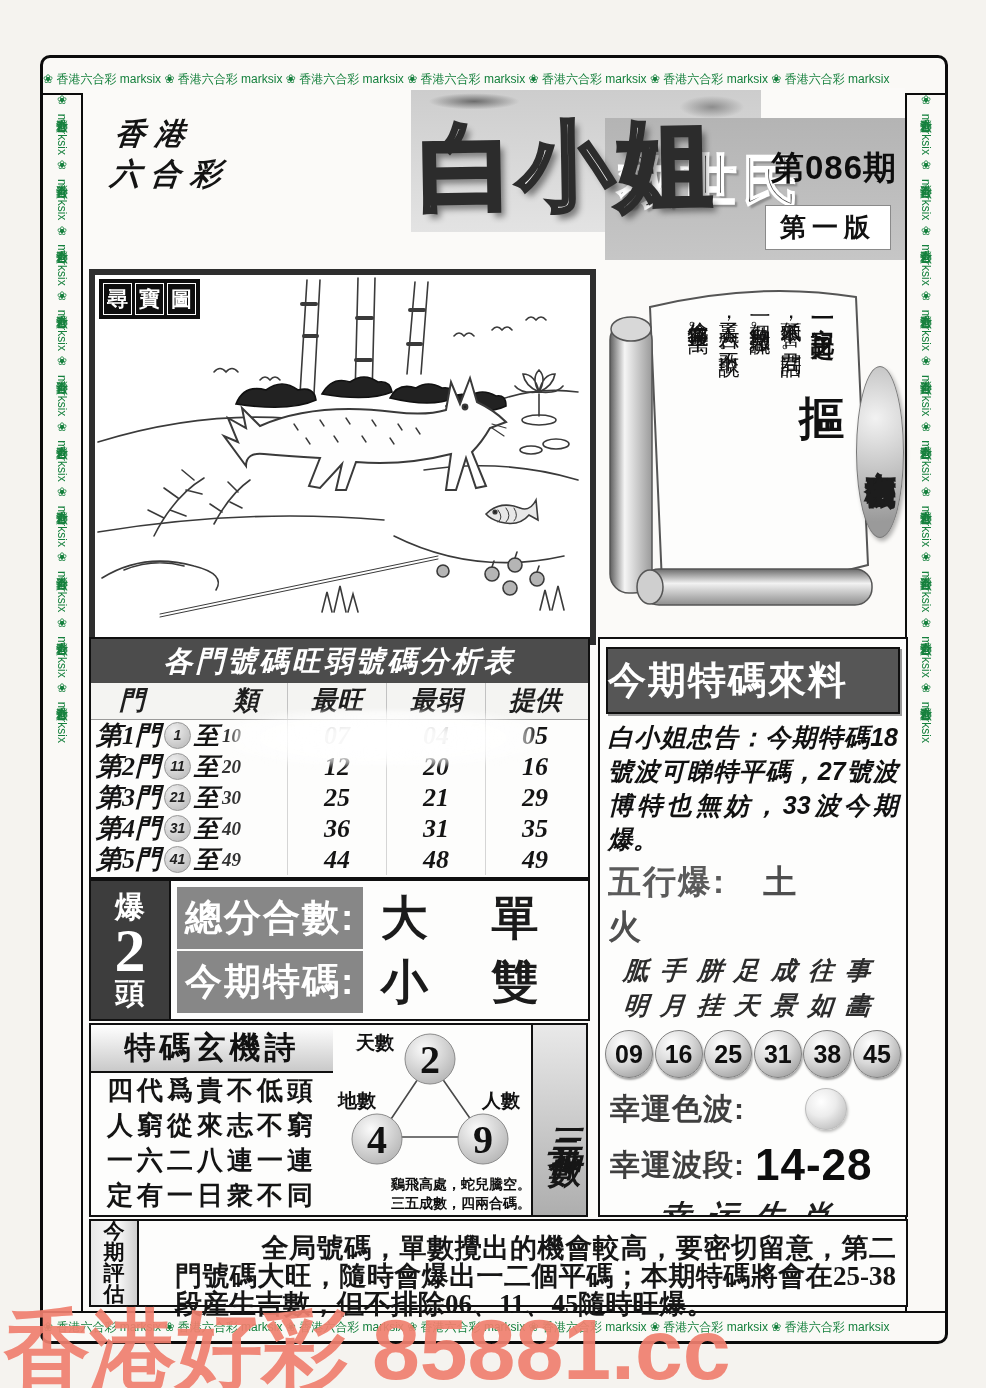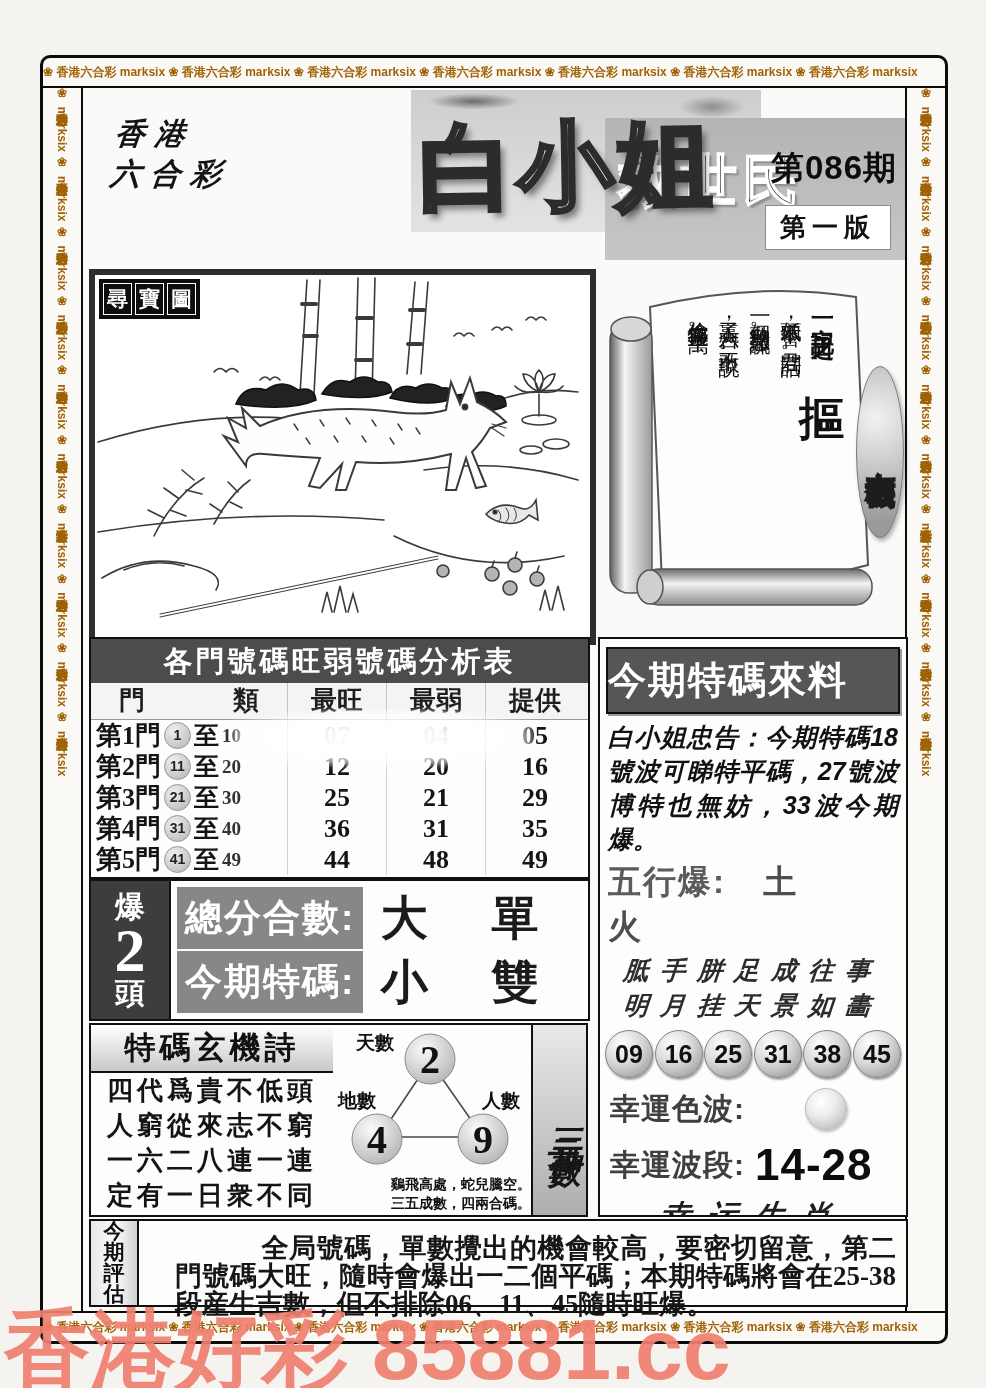--- a/index.html
+++ b/index.html
@@ -1,20 +1,20 @@
 <!DOCTYPE html>
 <html><head>
 <meta charset="utf-8">
 <style>
   html,body{margin:0;padding:0;}
   body{width:986px;height:1388px;overflow:hidden;background:#f5f3ef;font-family:"Liberation Sans",sans-serif;}
   .page{position:relative;width:986px;height:1388px;background:#f5f3ef;overflow:hidden;}
   
   .frame{position:absolute;left:40px;top:55px;width:902px;height:1283px;border:3px solid #0b0b0b;border-radius:10px;background:#faf9f6;}
-  .band{position:absolute;color:#a16207;font-size:12px;font-weight:bold;overflow:hidden;white-space:nowrap;}
+  .band{position:absolute;color:#15803d;font-size:12px;font-weight:normal;overflow:hidden;white-space:nowrap;margin-top:7px;}
   .band-top{left:0;top:0;right:0;height:28px;line-height:28px;border-bottom:2px solid #0b0b0b;}
   .band-bottom{left:0;bottom:0;right:0;height:28px;line-height:28px;border-top:2px solid #0b0b0b;}
   .band-left{left:0;top:28px;bottom:28px;width:38px;writing-mode:vertical-rl;line-height:38px;border-right:2px solid #0b0b0b;}
   .band-right{right:0;top:28px;bottom:28px;width:38px;writing-mode:vertical-rl;line-height:38px;border-left:2px solid #0b0b0b;}
   .inner{position:absolute;left:40px;top:30px;width:822px;height:1221px;background:#fbfaf8;}
   
   .header{position:absolute;left:0;top:0;width:822px;height:178px;}
   .brand{position:absolute;left:30px;top:26px;font-family:"Liberation Serif",serif;font-weight:bold;font-style:italic;color:#141414;transform:skewX(-6deg);line-height:40px;font-size:30px;letter-spacing:10px;}
   .photo{position:absolute;left:328px;top:2px;width:350px;height:142px;background:
     radial-gradient(closest-side at 18% 8%,#6c6c6c,transparent 72%),
@@ -25,21 +25,21 @@
   .grayblock{position:absolute;left:522px;top:30px;width:300px;height:142px;background:linear-gradient(#b4b4b4,#c6c6c6);}
   .subtitle{position:absolute;left:14px;top:26px;font-size:56px;font-weight:900;font-family:"Liberation Serif",serif;color:#3a3a3a;letter-spacing:6px;-webkit-text-stroke:1.5px #ffffff;text-shadow:3px 3px 2px #8e8e8e;white-space:nowrap;}
   .issue{position:absolute;right:8px;top:28px;font-size:33px;font-weight:900;color:#0d0d0d;letter-spacing:1px;}
   .edition{position:absolute;right:14px;bottom:10px;background:#ffffff;border:1px solid #8a8a8a;padding:4px 14px;font-size:26px;font-weight:900;color:#111;letter-spacing:6px;}
   
   .picture{position:absolute;left:6px;top:181px;width:497px;height:366px;background:#fff;border:5px solid #2e2e2e;box-shadow:inset 0 0 0 1px #2e2e2e;}
   .treasure-label{position:absolute;left:5px;top:5px;background:#0d0d0d;padding:4px;display:flex;gap:3px;z-index:3;}
   .treasure-label span{border:1px solid #fff;color:#fff;font-size:21px;font-weight:bold;padding:1px 3px;font-family:"Liberation Serif",serif;}
   .scene{position:absolute;left:0;top:0;}
   
-  .anatable{position:absolute;left:6px;top:549px;width:497px;height:238px;border:2px solid #101010;background:#fdfdfc;}
+  .anatable{position:absolute;left:6px;top:549px;width:497px;height:238px;border:2px solid #101010;background:#fdfdfc;font-style:italic;}
   .anatable .ttl{height:44px;line-height:44px;background:#4c4c4c;color:#fff;text-align:center;font-size:29px;font-weight:bold;letter-spacing:3px;font-family:"Liberation Serif",serif;}
   .thead{display:grid;grid-template-columns:196px 99px 99px 99px;height:36px;line-height:36px;border-bottom:1px solid #9a9a9a;font-family:"Liberation Serif",serif;font-weight:bold;font-size:26px;color:#1e1e1e;background:#f4f4f2;}
   .thead .c{text-align:center;border-left:1px solid #c2c2c2;}
   .thead .door-h{display:flex;justify-content:space-between;padding:0 28px;border-left:none;}
   .trow{display:grid;grid-template-columns:196px 99px 99px 99px;height:31px;line-height:31px;font-family:"Liberation Serif",serif;font-weight:bold;font-size:26px;color:#141414;}
   .trow .c{text-align:center;border-left:1px solid #d5d5d5;}
   .doorcell{display:flex;align-items:center;gap:3px;padding-left:5px;border-left:none !important;}
   .doorcell .d{font-size:26px;}
   .circ{display:inline-block;width:25px;height:25px;line-height:25px;border-radius:50%;background:radial-gradient(circle at 35% 30%,#f0f0f0,#b3b3b3);border:1px solid #979797;text-align:center;font-size:14px;font-weight:bold;font-family:"Liberation Sans",sans-serif;color:#222;}
   .zhi{font-size:25px;}

